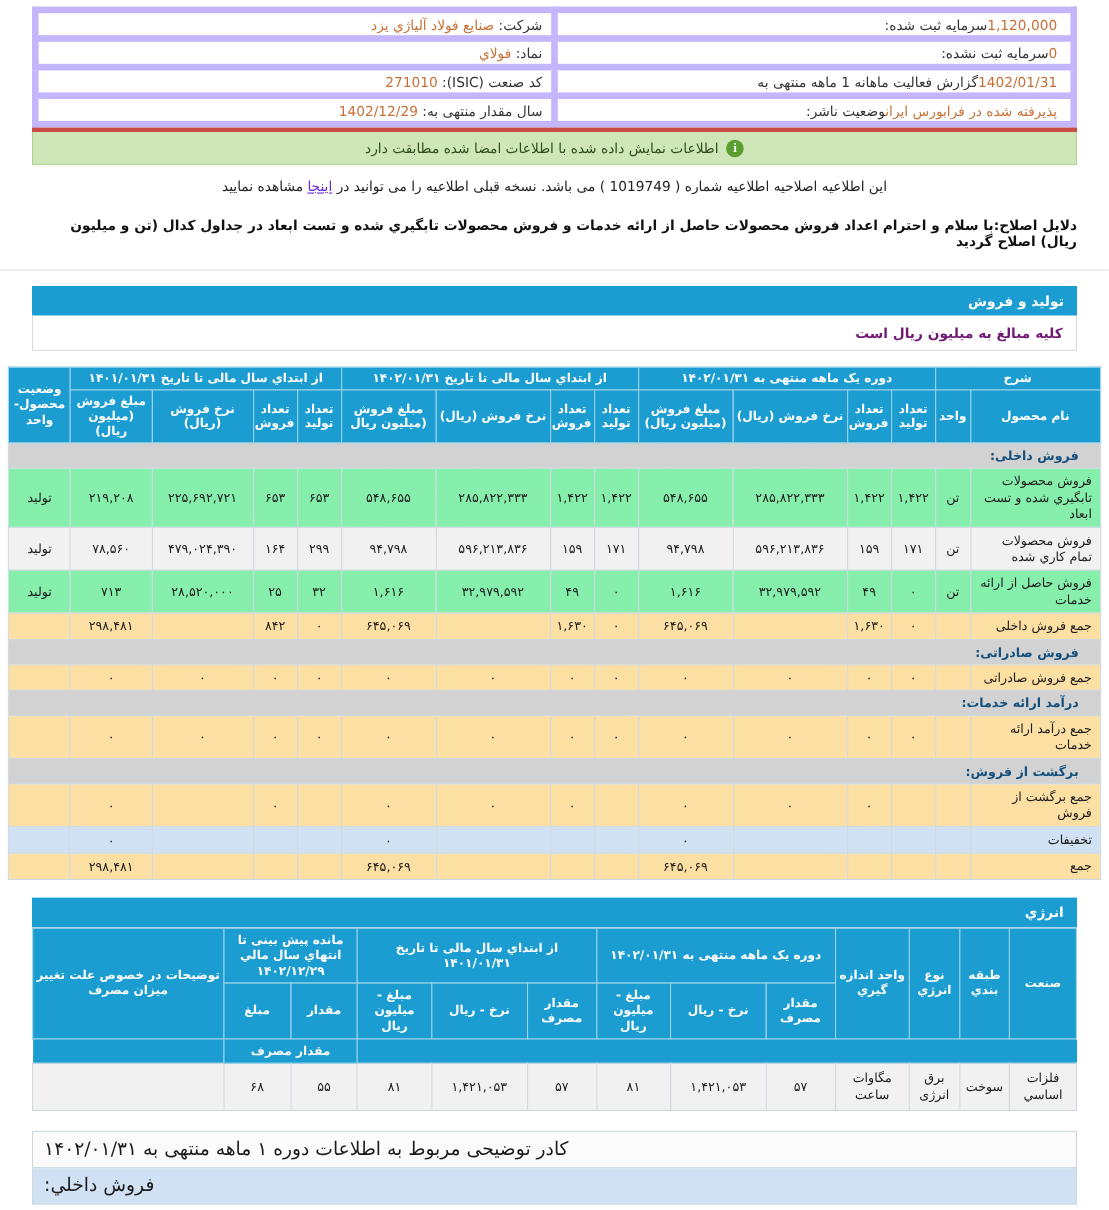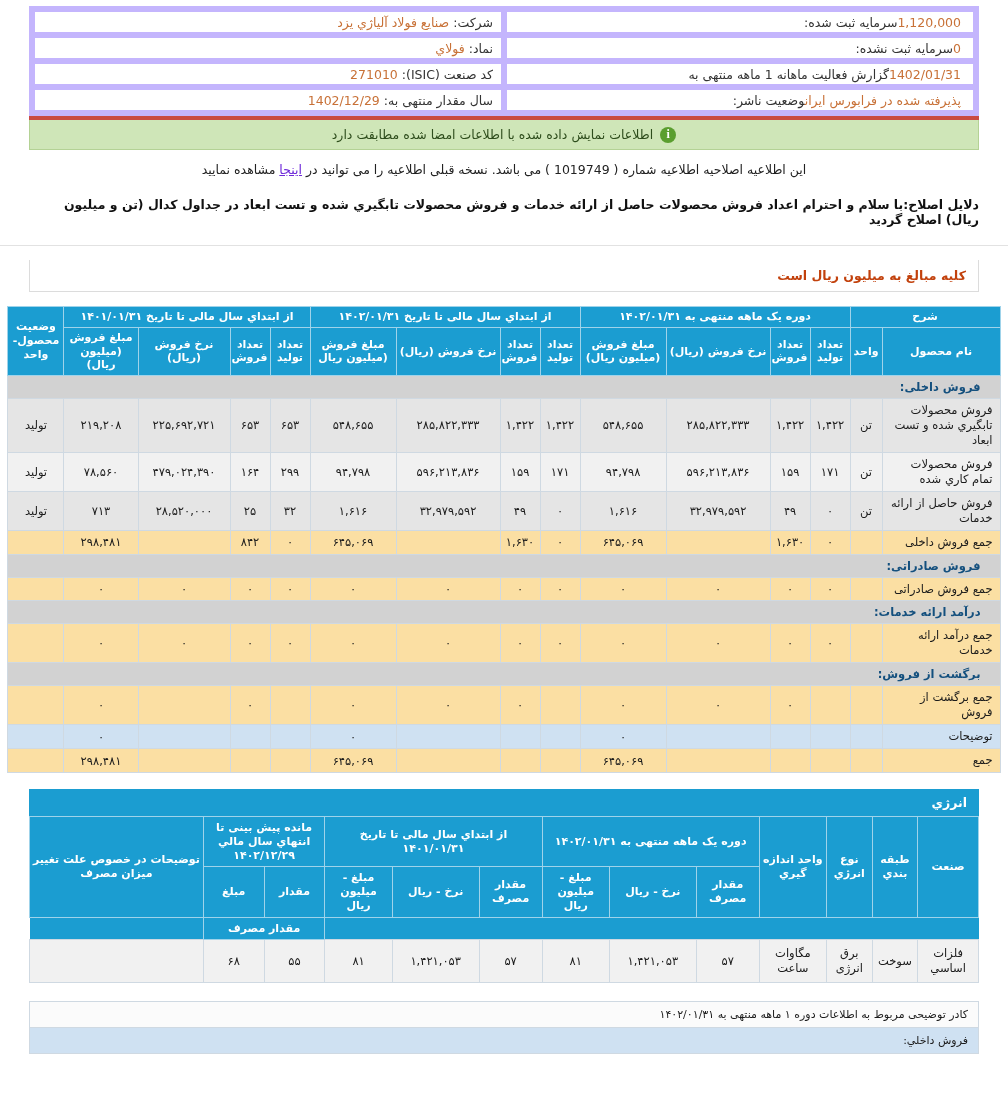--- a/index.html
+++ b/index.html
@@ -90,21 +90,21 @@
     font-weight: bold;
     padding: 6px 12px;
     text-align: right;
   }
   .sect-sub {
     border: 1px solid #dcdcdc;
     border-top: none;
     background: #fff;
     font-size: 12.5px;
     font-weight: bold;
-    color: #c2410c;
+    color: #701a75;
     padding: 8px 12px;
     text-align: right;
   }
 
   
   .dtable {
     width: 950px;
     margin: 14px auto 0 auto;
     border-collapse: collapse;
     table-layout: fixed;
@@ -128,21 +128,21 @@
     vertical-align: middle;
     color: #1b1b1b;
     height: 22px;
   }
   .dtable td.name {
     text-align: right;
     padding-right: 7px;
     line-height: 1.3;
   }
   
-  tr.r-blue  td { background: #e5e5e5; }
+  tr.r-blue  td { background: #86efac; }
   tr.r-white td { background: #f1f1f1; }
   tr.r-grouphdr td {
     background: #d2d2d2; font-weight: bold; color: #14507e;
     text-align: right; padding-right: 19px;
   }
   tr.r-sum   td { background: #fbdfa3; }
   tr.r-disc  td { background: #cfe1f2; }
 
   
   .etable {
@@ -169,23 +169,23 @@
     line-height: 1.3;
   }
 
   
   .ftable {
     width: 950px; margin: 18px auto 0 auto;
     border-collapse: collapse; table-layout: fixed;
   }
   .ftable td {
     border: 1px solid #cfd9e2;
-    font-size: 11px;
+    font-size: 17px;
     padding: 6px 10px;
-    text-align: right;
+    text-align: left;
     color: #1b1b1b;
     height: 24px;
   }
   td.f-white { background: #fbfbfb; }
   td.f-blue  { background: #cfe1f2; }
 
   
   .wm {
     position: absolute;
     left: 0; right: 0; top: 380px;
@@ -240,20 +240,21 @@
     <span>این اطلاعیه اصلاحیه اطلاعیه شماره ( 1019749 ) می باشد. نسخه قبلی اطلاعیه را می توانید در </span><a href="#">اینجا</a><span> مشاهده نمایید</span>
   </div>
 
   <div class="notice2">دلایل اصلاح:با سلام و احترام اعداد فروش محصولات حاصل از ارائه خدمات و فروش محصولات تابگیري شده و تست ابعاد در جداول کدال (تن و میلیون ریال) اصلاح گردید</div>
 
   <div class="hr-sep"></div>
 
   <div class="wm">@codal360.ir</div>
 
   <div class="sect-wrap tbl-z">
+    <div class="sect-head">تولید و فروش</div>
     <div class="sect-sub">کلیه مبالغ به میلیون ریال است</div>
   </div>
 
   <table class="dtable tbl-z">
     <colgroup>
       <col style="width:118px">
         <col style="width:32px">
       <col style="width:40px">
         <col style="width:40px">
         <col style="width:104px">
@@ -422,21 +423,21 @@
           <td>۰</td>
           <td>۰</td>
           <td>۰</td>
           <td></td>
           <td>۰</td>
           <td></td>
           <td>۰</td>
           <td></td>
         </tr>
         <tr class="r-disc">
-          <td class="name">توضیحات</td>
+          <td class="name">تخفیفات</td>
           <td></td>
           <td></td>
           <td></td>
           <td></td>
           <td>۰</td>
           <td></td>
           <td></td>
           <td></td>
           <td>۰</td>
           <td></td>

